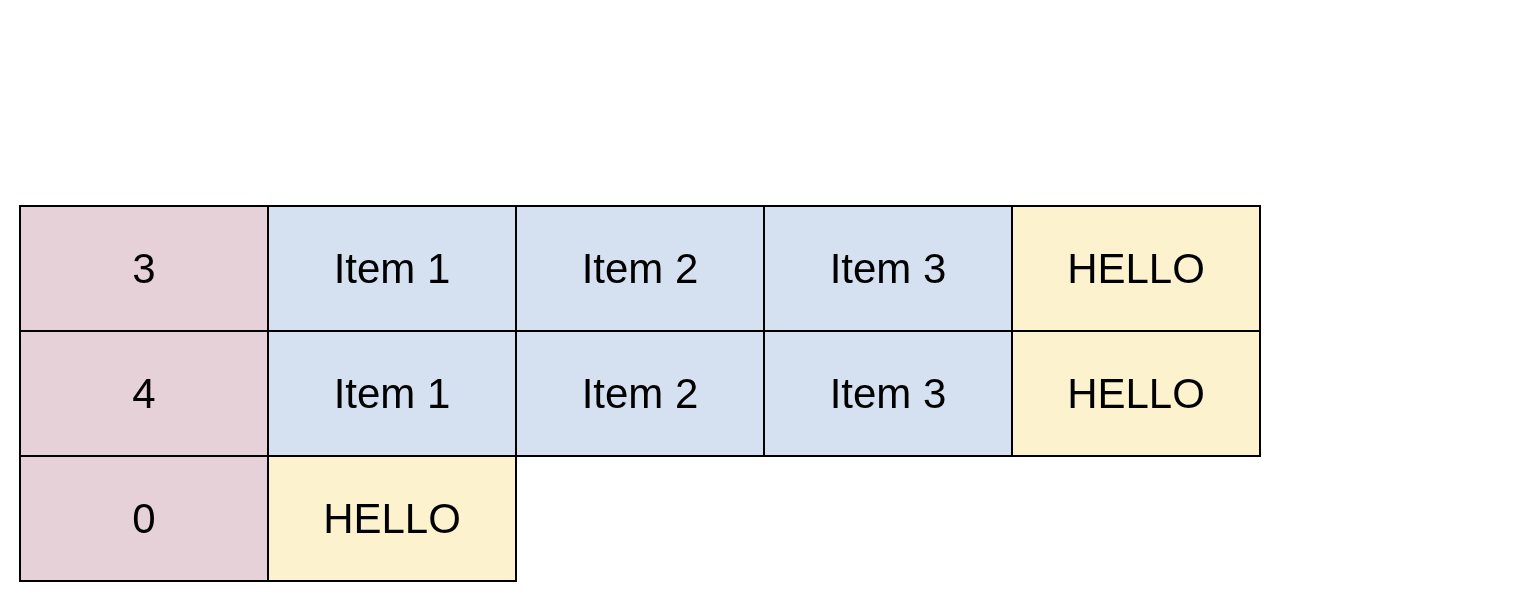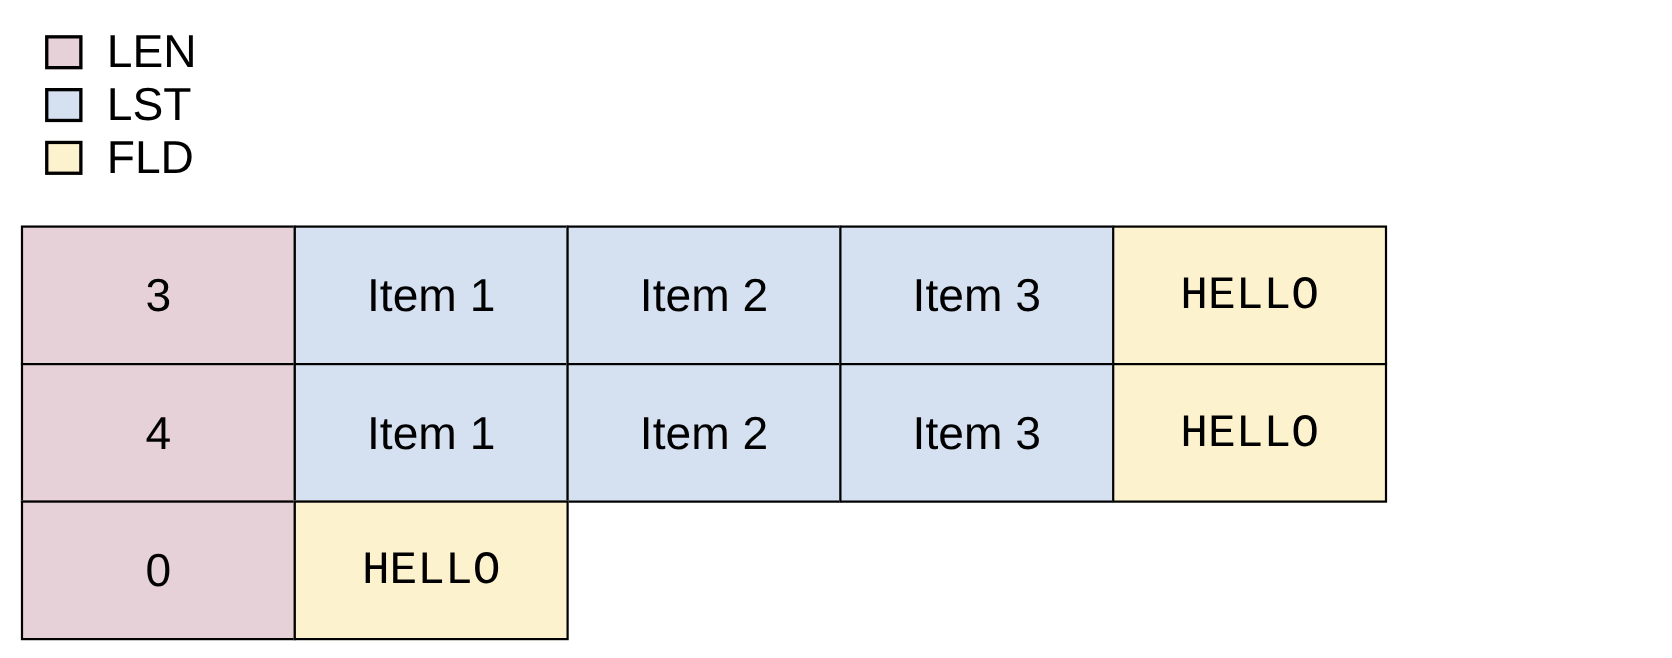--- a/index.html
+++ b/index.html
@@ -13,21 +13,21 @@
     height: 598px;
     background: #ffffff;
     font-family: "Liberation Sans", sans-serif;
     color: var(--text, #000);
     overflow: hidden;
   }
 
   
   .c-len { background: var(--len); }
   .c-lst { background: var(--lst); }
-  .c-fld { background: var(--fld); font-family: Liberation Mono, monospace; }
+  .c-fld { background: var(--fld); }
 
   
   .legend {
     position: absolute;
     left: 41px;
     top: 23px;
   }
   .legend-item {
     display: flex;
     align-items: center;
@@ -72,34 +72,20 @@
   }
   .cell + .cell {
     margin-left: -2px;
   }
 </style>
 </head>
 <body>
 
 <div class="stage">
 
-  <div class="legend">
-    <div class="legend-item">
-      <span class="swatch c-len"></span>
-      <span class="legend-label">LEN</span>
-    </div>
-    <div class="legend-item">
-      <span class="swatch c-lst"></span>
-      <span class="legend-label">LST</span>
-    </div>
-    <div class="legend-item">
-      <span class="swatch c-fld"></span>
-      <span class="legend-label">FLD</span>
-    </div>
-  </div>
 
   <div class="struct-table">
 
     <div class="struct-row">
       <div class="cell c-len">3</div>
       <div class="cell c-lst">Item 1</div>
       <div class="cell c-lst">Item 2</div>
       <div class="cell c-lst">Item 3</div>
       <div class="cell c-fld">HELLO</div>
     </div>

